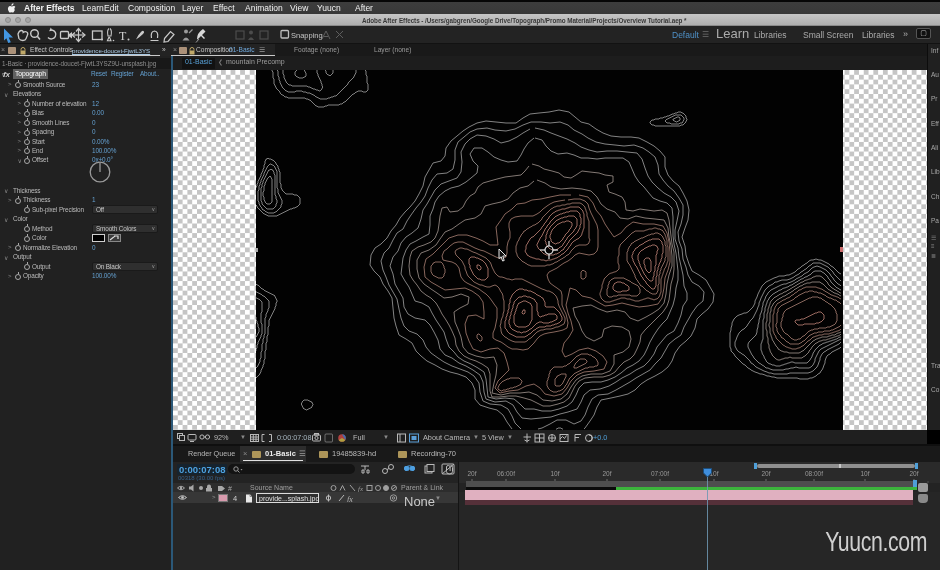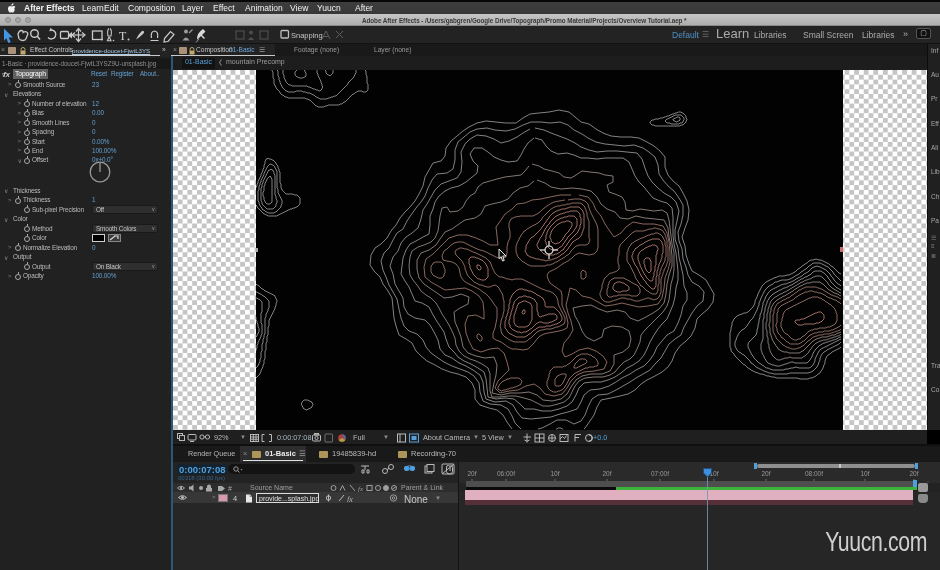--- a/index.html
+++ b/index.html
@@ -546,21 +546,21 @@
         <circle cx="3.5" cy="4" r="2.2"></circle>
         <line x1="3.5" y1="0.5" x2="3.5" y2="7.5"></line>
         <line x1="14" y1="7" x2="19" y2="1"></line>
         <text x="22" y="7.5" font-size="8" font-style="italic" fill="#b9b9b9" stroke="none" font-family="Liberation Serif">fx</text>
       </g>
     </svg>
 <svg class="icon" style="left:216px;top:50px" width="9" height="8" viewBox="0 0 9 8">
       <circle cx="4.5" cy="4" r="3.2" fill="none" stroke="#9a9a9a"></circle>
       <circle cx="4.5" cy="4" r="1.2" fill="none" stroke="#9a9a9a"></circle>
     </svg>
-<span class="r" style="left:227px;top:49px;width:45px;height:10px;color:#c9c9c9;font-size:10px;padding:1px 0 0 4px">None</span>
+<span class="r" style="left:227px;top:49px;width:45px;height:10px;color:#c9c9c9;font-size:13px;padding:1px 0 0 4px">None</span>
 <span class="r" style="left:262px;top:51px;color:#8a8a8a;font-size:6px">▼</span>
 
 <div class="r" style="left:584px;top:20px;width:158px;height:4px;background:#8f8f8f;border-radius:2px"></div>
 <div class="r" style="left:581px;top:19px;width:3px;height:6px;background:#4f9fd8"></div>
 <div class="r" style="left:742px;top:19px;width:3px;height:6px;background:#4f9fd8"></div>
 <div class="r" style="left:666px;top:20px;width:2px;height:4px;background:#c9c9c9"></div>
 <svg class="icon" style="left:287px;top:26px" width="480" height="13" viewBox="0 0 480 13">
 <g font-size="6.5" fill="#999999" font-family="Liberation Sans" text-anchor="middle">
 <text x="12" y="6">20f</text>
         <text x="46" y="6">06:00f</text>

